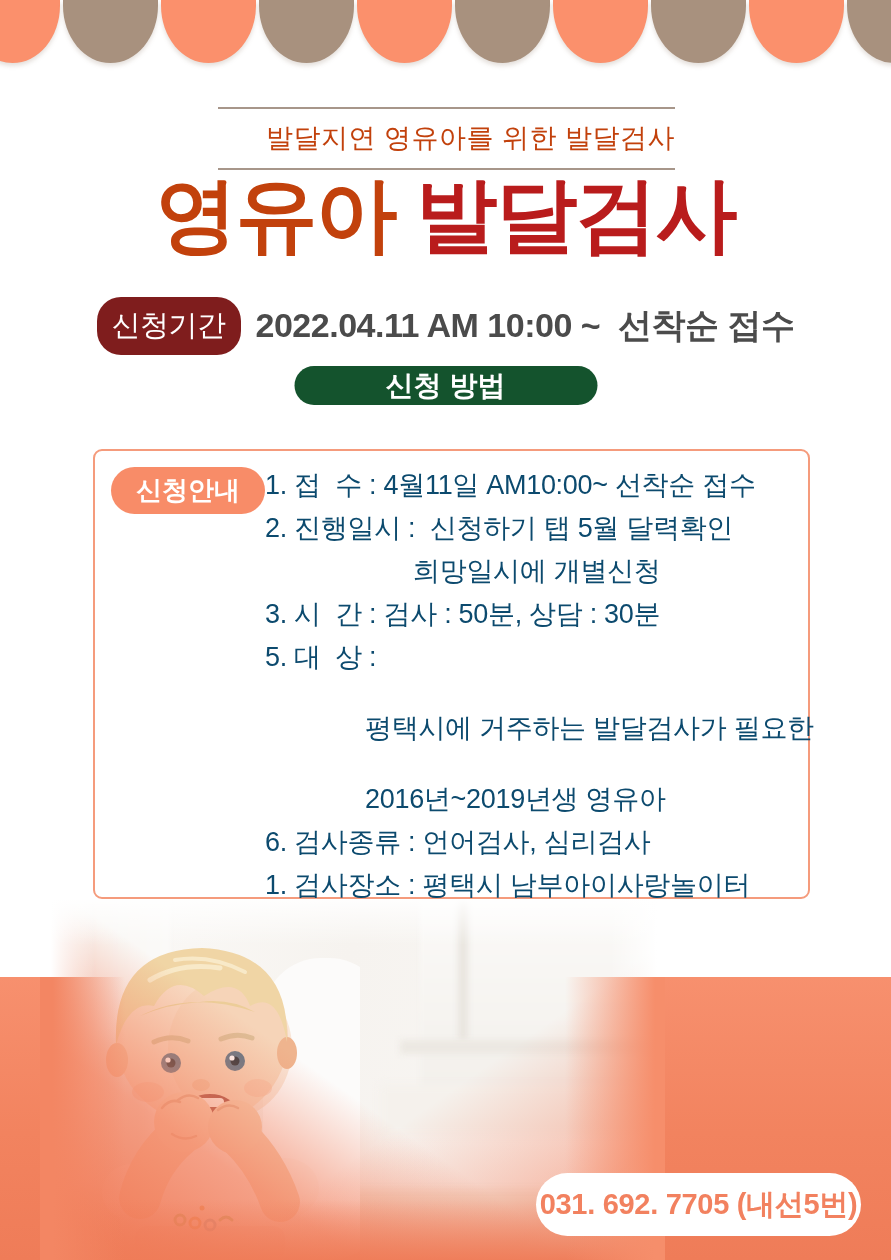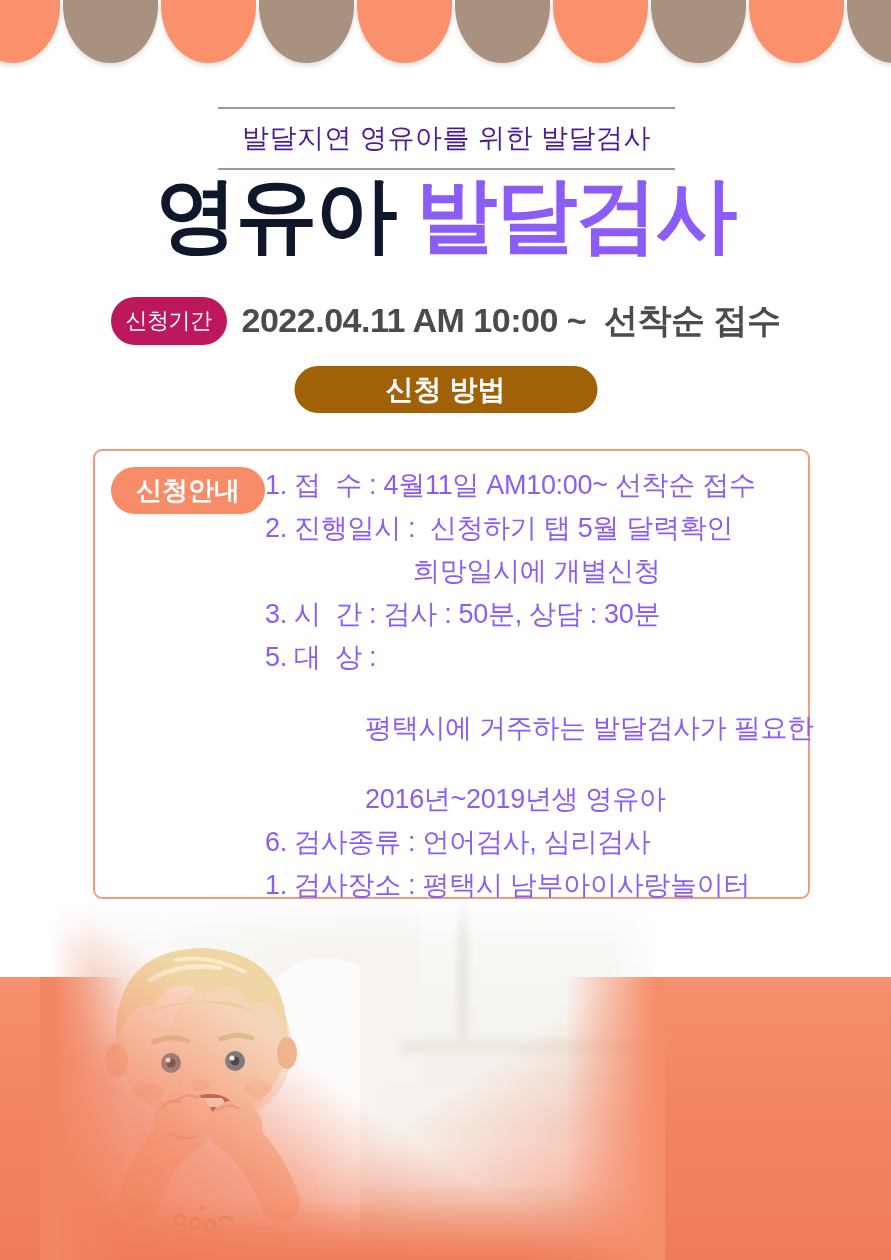--- a/index.html
+++ b/index.html
@@ -8,58 +8,58 @@
     font-family:"Liberation Sans","DejaVu Sans",sans-serif;
   }
   
   .scallops{position:absolute;top:0;left:-35px;display:flex;gap:3px;}
   .sc{width:95px;height:63px;border-radius:0 0 48px 48px / 0 0 58px 58px;
       box-shadow:0 3px 4px rgba(150,130,115,.25);}
   .sc.o{background:#FB906C;}
   .sc.b{background:#A8917E;}
   
   .tagline{
-    position:absolute;left:218px;top:107px;width:457px;text-align:center;
+    position:absolute;left:218px;top:107px;width:457px;text-align:right;
     border-top:2px solid #A7968A;border-bottom:2px solid #A7968A;
-    padding:11px 0 12px 0;font-size:27px;color:#4c1d95;letter-spacing:.5px;
+    padding:11px 0 12px 0;font-size:27px;color:#c2410c;letter-spacing:.5px;
   }
   
   .title{
     position:absolute;left:0;right:0;top:168px;margin:0;text-align:center;
     font-size:82px;font-weight:900;line-height:1.15;letter-spacing:-2px;
   }
-  .t-orange{color:#0f172a;margin-right:20px;}
-  .t-brown{color:#8b5cf6;font-family:Liberation Mono, monospace;}
+  .t-orange{color:#c2410c;margin-right:20px;}
+  .t-brown{color:#b91c1c;font-family:Liberation Mono, monospace;}
   
   .period-row{
     position:absolute;left:0;right:0;top:297px;display:flex;
     justify-content:center;align-items:center;gap:15px;
   }
   .badge{display:inline-block;border-radius:24px;color:#ffffff;white-space:pre;}
-  .badge.taupe{background:#be185d;font-size:22px;padding:9px 15px;letter-spacing:-.5px;}
+  .badge.taupe{background:#7f1d1d;font-size:29px;padding:9px 15px;letter-spacing:-.5px;}
   .period-text{font-size:34px;font-weight:bold;color:#4B4B4B;letter-spacing:-.5px;white-space:pre;}
   
   .method-btn{
     position:absolute;left:50%;transform:translateX(-50%);top:366px;
-    width:303px;height:47px;border:none;border-radius:26px;background:#a16207;
+    width:303px;height:39px;border:none;border-radius:26px;background:#14532d;
     color:#ffffff;font-size:28px;font-weight:bold;cursor:pointer;
     font-family:inherit;display:flex;align-items:center;justify-content:center;
   }
   
   .info-box{
     position:absolute;left:93px;top:449px;width:713px;height:446px;
     border:2px solid #F59B7C;border-radius:9px;background:#ffffff;
   }
   .info-badge{
     position:absolute;left:16px;top:16px;background:#F88C68;color:#fff;
     font-size:26px;font-weight:bold;padding:6px 25px;border-radius:24px;white-space:pre;
   }
   .info-list{
     position:absolute;left:170px;top:13px;right:14px;
-    font-size:27px;color:#8b5cf6;line-height:43px;letter-spacing:-.3px;
+    font-size:27px;color:#0c4a6e;line-height:43px;letter-spacing:-.3px;
   }
   .line{white-space:pre;}
   .ind-a{padding-left:148px;}
   .ind-b{padding-left:100px;margin-top:28px;}
   
   .bottom-band{
     position:absolute;left:0;top:977px;width:891px;height:283px;
     background:linear-gradient(180deg,#F7906E 0%,#F2835F 55%,#EF7C58 100%);
   }
   
@@ -210,14 +210,17 @@
     <div class="wash-bl"></div>
     <div class="wash-br"></div>
     <div class="fade-bottom"></div>
     <div class="fade-left-o"></div>
     <div class="fade-left-w"></div>
     <div class="fade-right-o"></div>
     <div class="fade-right-w"></div>
     <div class="fade-top"></div>
   </div>
 
+  <div class="phone-pill">
+    <span class="phone-text">031. 692. 7705 (내선5번)</span>
+  </div>
 
 </div>
 
 </body></html>

